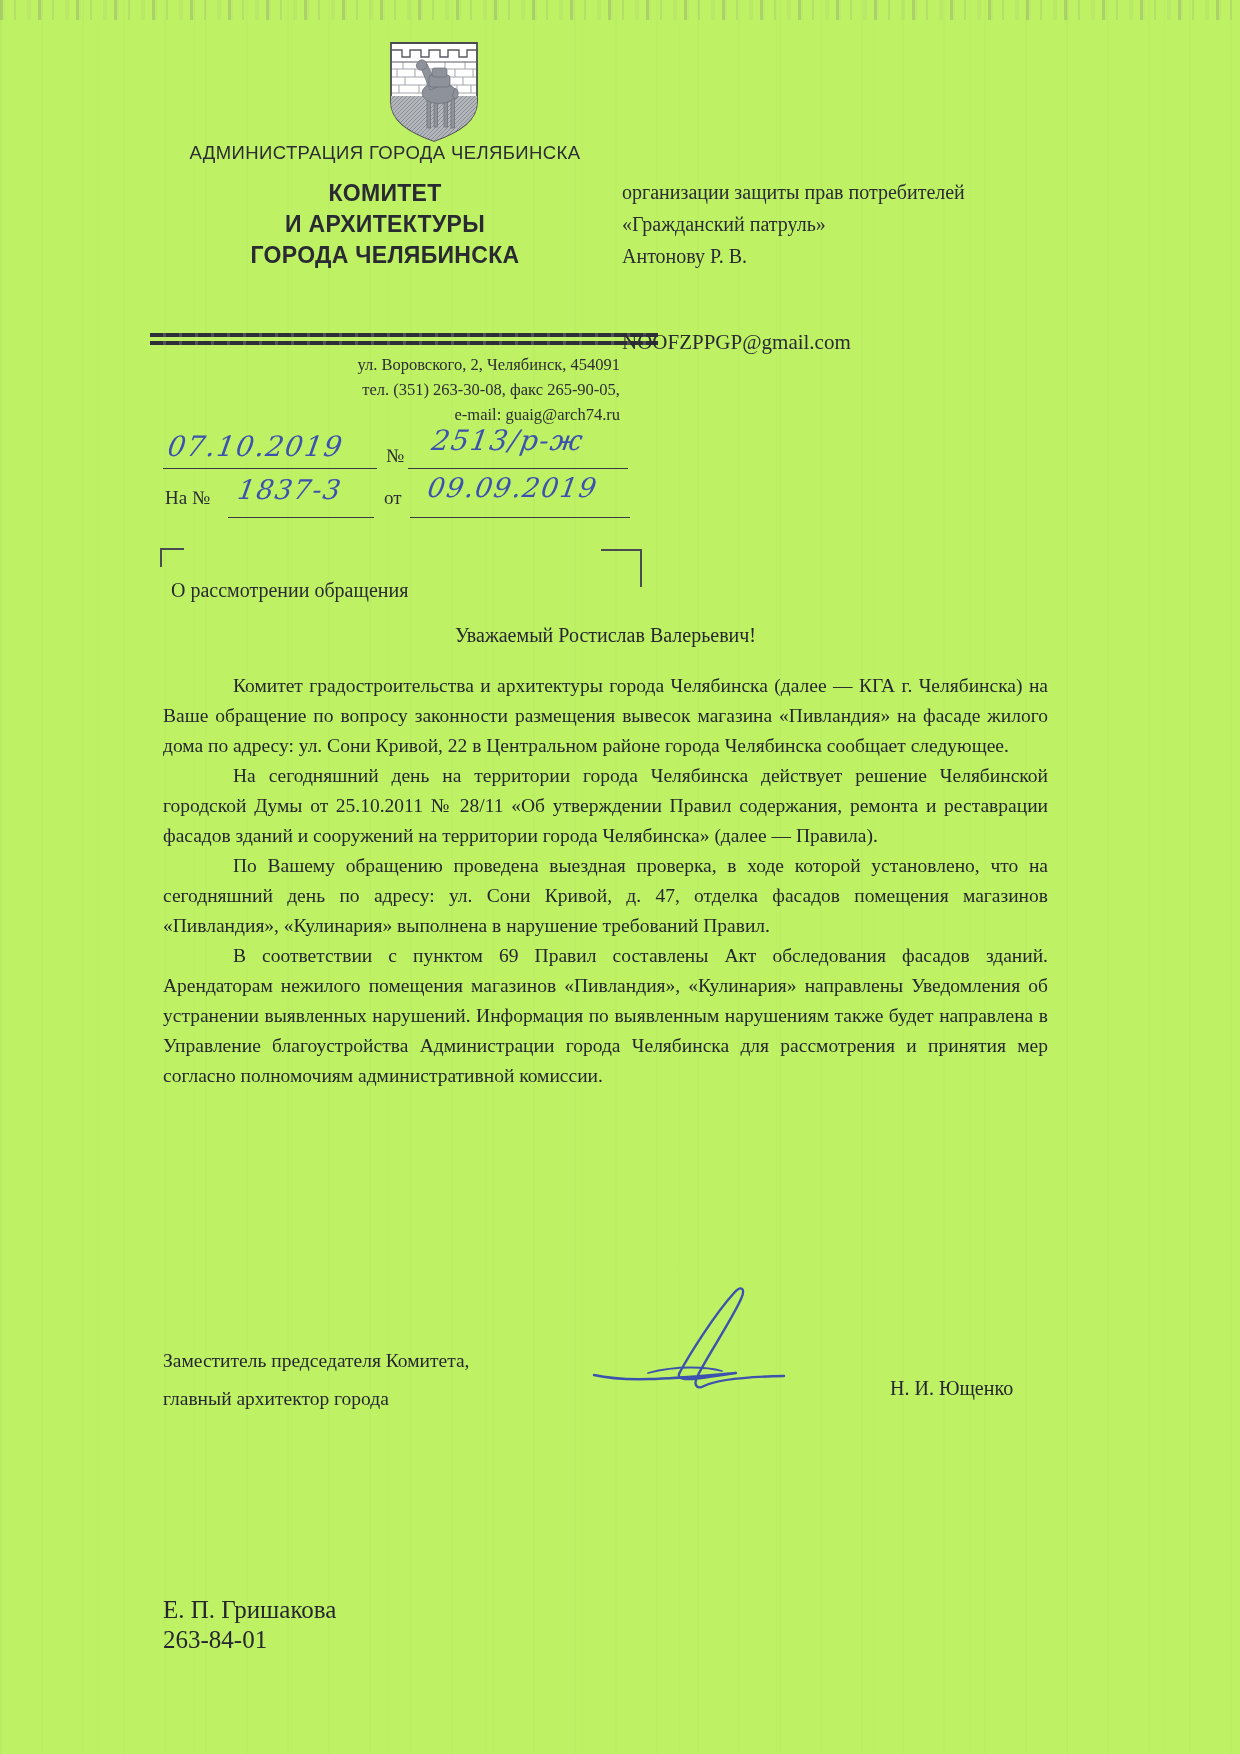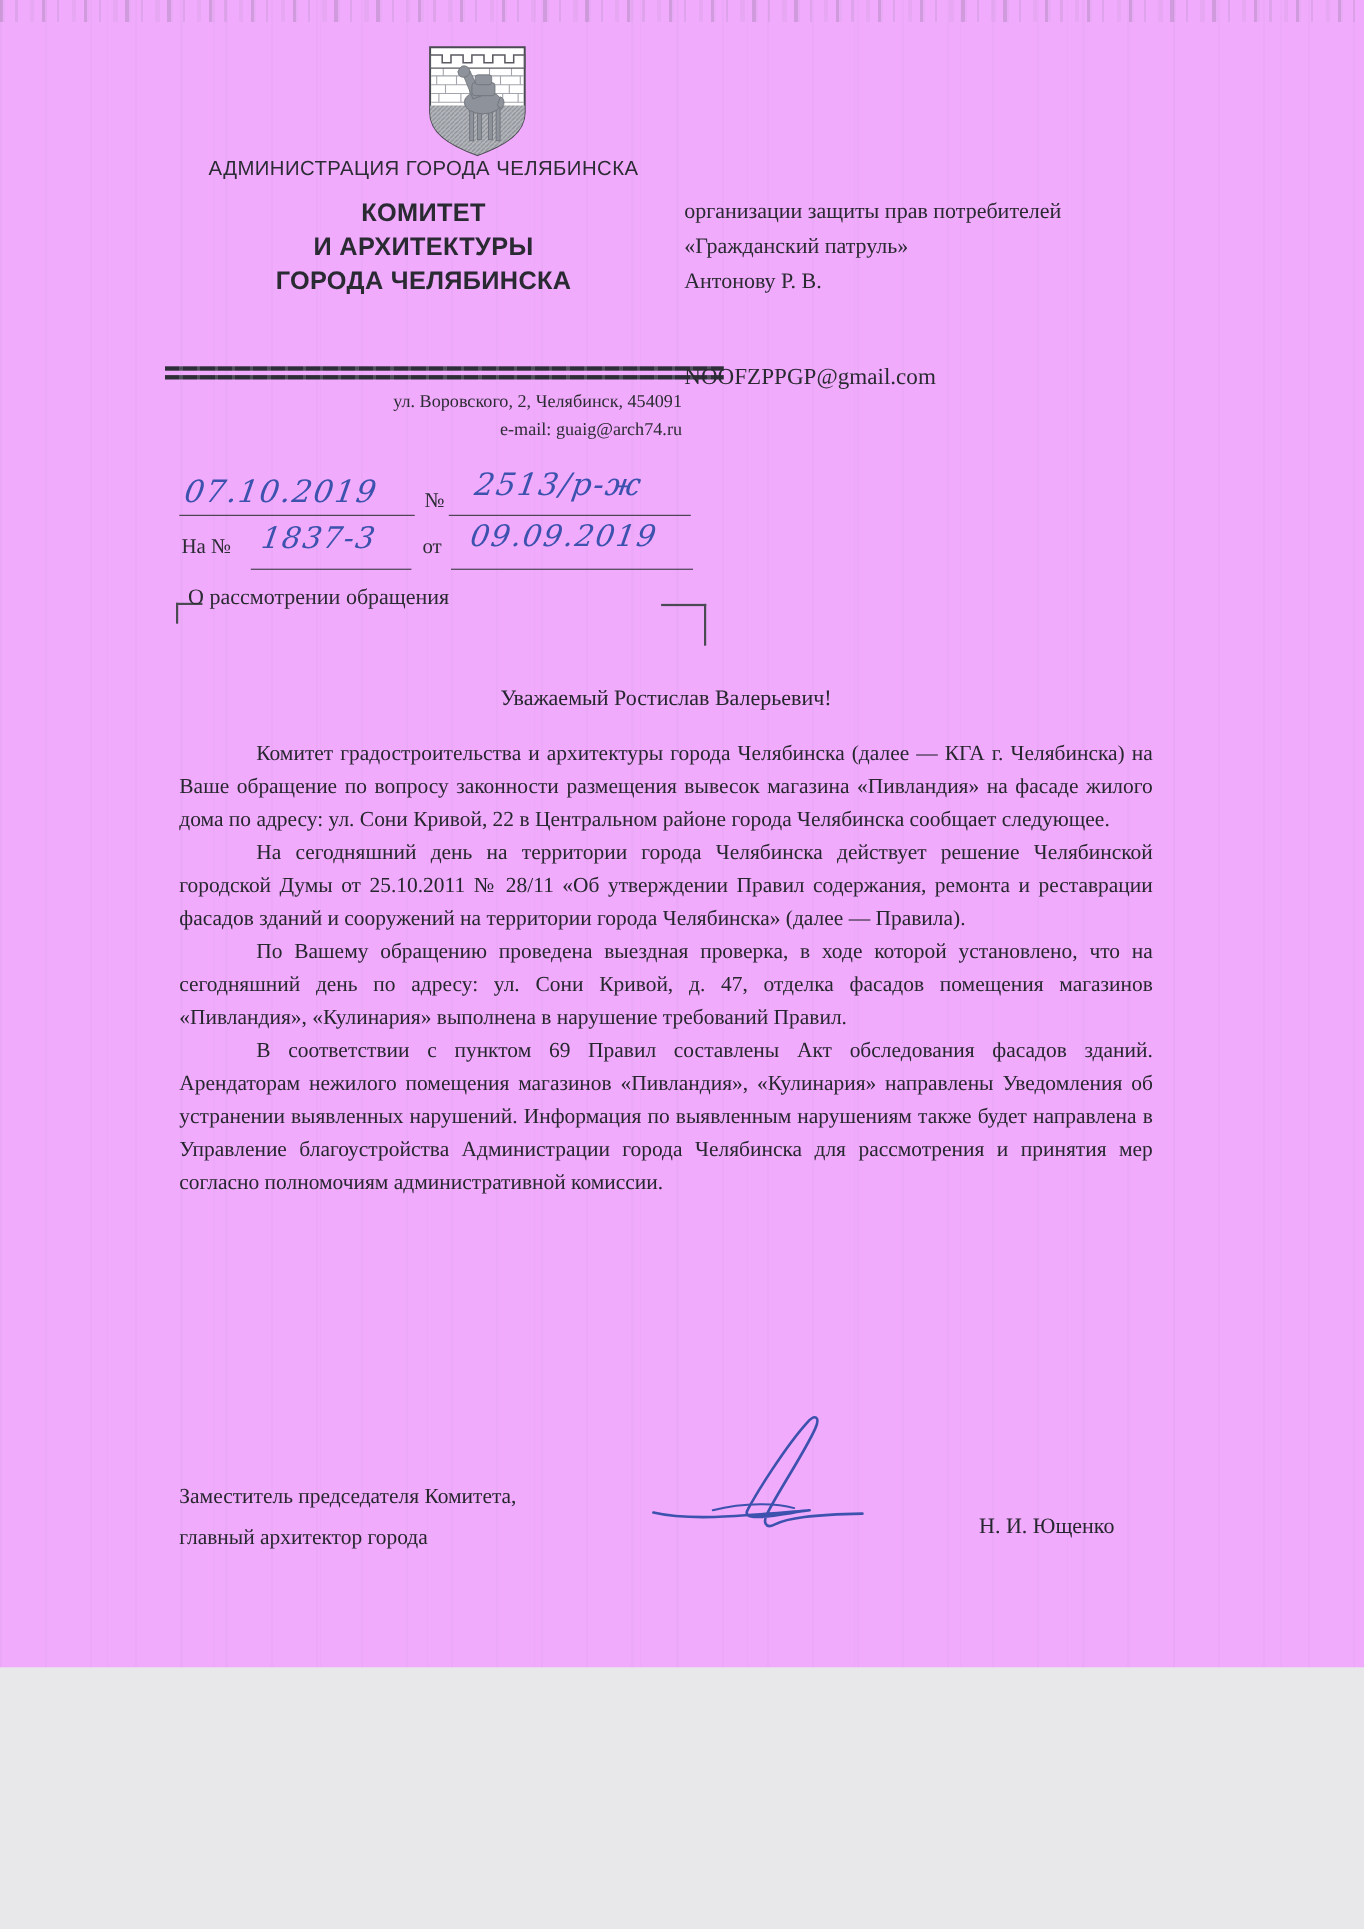--- a/index.html
+++ b/index.html
@@ -1,17 +1,17 @@
 <!DOCTYPE html>
 <html lang="ru"><head>
 <meta charset="utf-8">
 <style>
   html,body{margin:0;padding:0;background:#e8e8ea;}
   .page{
-    position:relative;width:1240px;height:1516px;background:#f0abfc;
+    position:relative;width:1240px;height:1754px;background:#bef264;
     font-family:"Liberation Serif",serif;color:#26262e;overflow:hidden;margin:0 auto;
   }
   .page::before{
     content:"";position:absolute;inset:0;pointer-events:none;
     background:
       repeating-linear-gradient(90deg, rgba(70,70,95,.025) 0 2px, transparent 2px 41px),
       repeating-linear-gradient(90deg, rgba(70,70,95,.018) 0 1px, transparent 1px 97px);
   }
   .top-noise{
     position:absolute;left:0;top:0;width:1240px;height:20px;opacity:.75;
@@ -43,21 +43,21 @@
   .field-line{height:0;border-bottom:1.8px solid #3a3a42;}
   .ref-label{font-size:19px;color:#2c2c34;}
   .recipient{
     left:622px;top:176px;width:440px;font-size:20px;line-height:32px;color:#2a2a32;
   }
   .recipient-email{left:622px;top:330px;font-size:21px;color:#2a2a32;}
   .corner-left{left:160px;top:548px;width:22px;height:17px;
     border-top:2px solid #4a4a52;border-left:2px solid #4a4a52;}
   .corner-right{left:601px;top:549px;width:39px;height:36px;
     border-top:2px solid #4a4a52;border-right:2px solid #4a4a52;}
-  .subject{left:171px;top:532px;font-size:20px;color:#2a2a32;text-align:center;}
+  .subject{left:171px;top:579px;font-size:20px;color:#2a2a32;text-align:center;}
   .salutation{left:163px;top:624px;width:885px;text-align:center;font-size:20px;color:#26262e;}
   .body-text{left:163px;top:671px;width:885px;font-size:19.5px;line-height:30px;
     text-align:justify;color:#26262e;}
   .body-text p{margin:0;text-indent:70px;}
   .sign-label{left:163px;font-size:19.5px;color:#26262e;}
   .sign-name{left:890px;top:1377px;font-size:20px;color:#26262e;}
   .sig-svg{left:588px;top:1283px;}
   .footer-line{left:163px;font-size:25px;color:#26262e;}
   .emblem{left:385px;top:38px;}
 </style>
@@ -125,20 +125,21 @@
     <div>КОМИТЕТ</div>
     <div>И АРХИТЕКТУРЫ</div>
     <div>ГОРОДА ЧЕЛЯБИНСКА</div>
   </div>
 
   <div class="abs double-rule" style="top:333px;"></div>
   <div class="abs double-rule" style="top:341px;"></div>
 
   <div class="abs addr">
     <div>ул. Воровского, 2, Челябинск, 454091</div>
+    <div>тел.  (351)  263-30-08, факс 265-90-05,</div>
     <div>e-mail: guaig@arch74.ru</div>
   </div>
 
   <div class="abs hand" style="left:168px;top:430px;font-size:28px;">07.10.2019</div>
   <div class="abs field-line" style="left:163px;top:468px;width:214px;"></div>
   <div class="abs ref-label" style="left:386px;top:445px;">№</div>
   <div class="abs hand" style="left:432px;top:424px;font-size:28px;">2513/р-ж</div>
   <div class="abs field-line" style="left:408px;top:468px;width:220px;"></div>
 
   <div class="abs ref-label" style="left:165px;top:487px;">На №</div>

